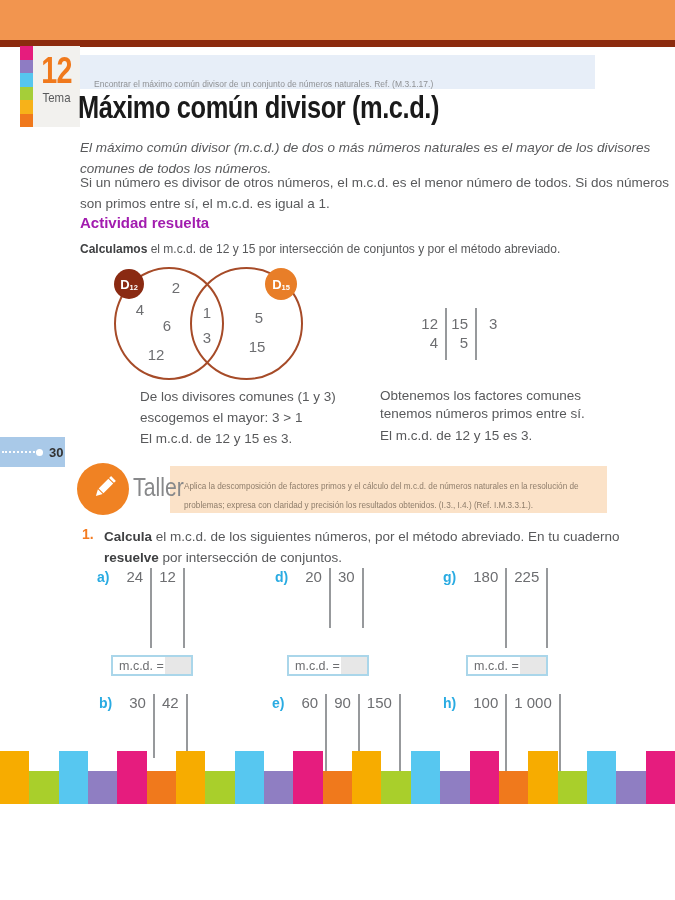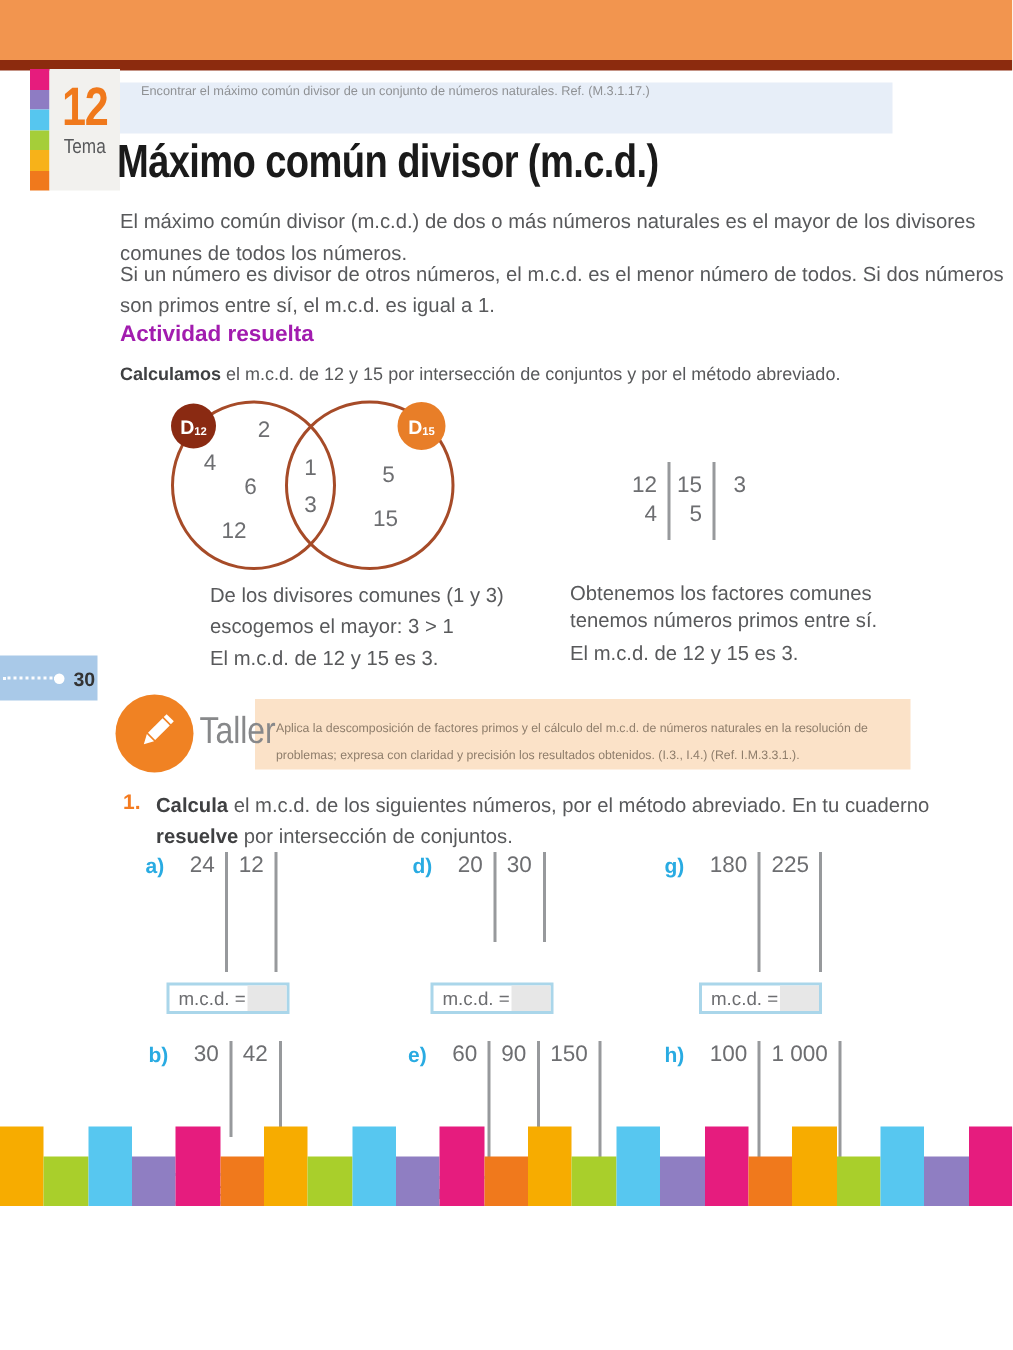--- a/index.html
+++ b/index.html
@@ -14,28 +14,28 @@
 
   
   .tab-body { left:33px; top:46px; width:47px; height:81px; background:#f2f1ee; text-align:center; }
   .tab-squares { left:20px; top:46px; width:13px; height:81px; display:flex; flex-direction:column; }
   .tab-squares div { flex:1; }
   .tab-number { display:block; margin-top:4px; font-size:36px; font-weight:700; color:#f0791c;
                 transform:scaleX(.8); letter-spacing:-1px; }
   .tab-label { display:block; margin-top:-2px; font-size:13.5px; color:#58595b; transform:scaleX(.85); }
 
   .ref-strip { left:80px; top:55px; width:515px; height:34px; background:#e7eef8;
-               display:flex; align-items:flex-start; padding-left:14px; }
+               display:flex; align-items:flex-end; padding-left:14px; }
   .ref-strip span { font-size:8.5px; color:#8f9194; }
 
   .page-title { left:78px; top:90px; font-size:31px; font-weight:700; color:#1a1a1a;
                 transform:scaleX(.82); transform-origin:0 50%; letter-spacing:-.5px; white-space:nowrap; }
 
   .body-line { white-space:nowrap; font-size:13.5px; line-height:21px; color:#58595b; }
-  .p1 { left:80px; top:137px; }
+  .p1 { left:80px; top:137px;font-style:italic; }
   .p2 { left:80px; top:172px; }
 
   .section-heading { left:80px; top:214px; font-size:15px; font-weight:700; color:#a21caf; }
   .activity-lead { left:80px; top:242px; font-size:12px; color:#58595b; white-space:nowrap; }
   .activity-lead b, .ex-lead b { color:#3f4042; }
 
   
   .circle { border:2px solid #a64b28; border-radius:50%; background:transparent; }
   .c-left  { left:114px; top:267px; width:110px; height:113px; }
   .c-right { left:190px; top:267px; width:113px; height:113px; }

